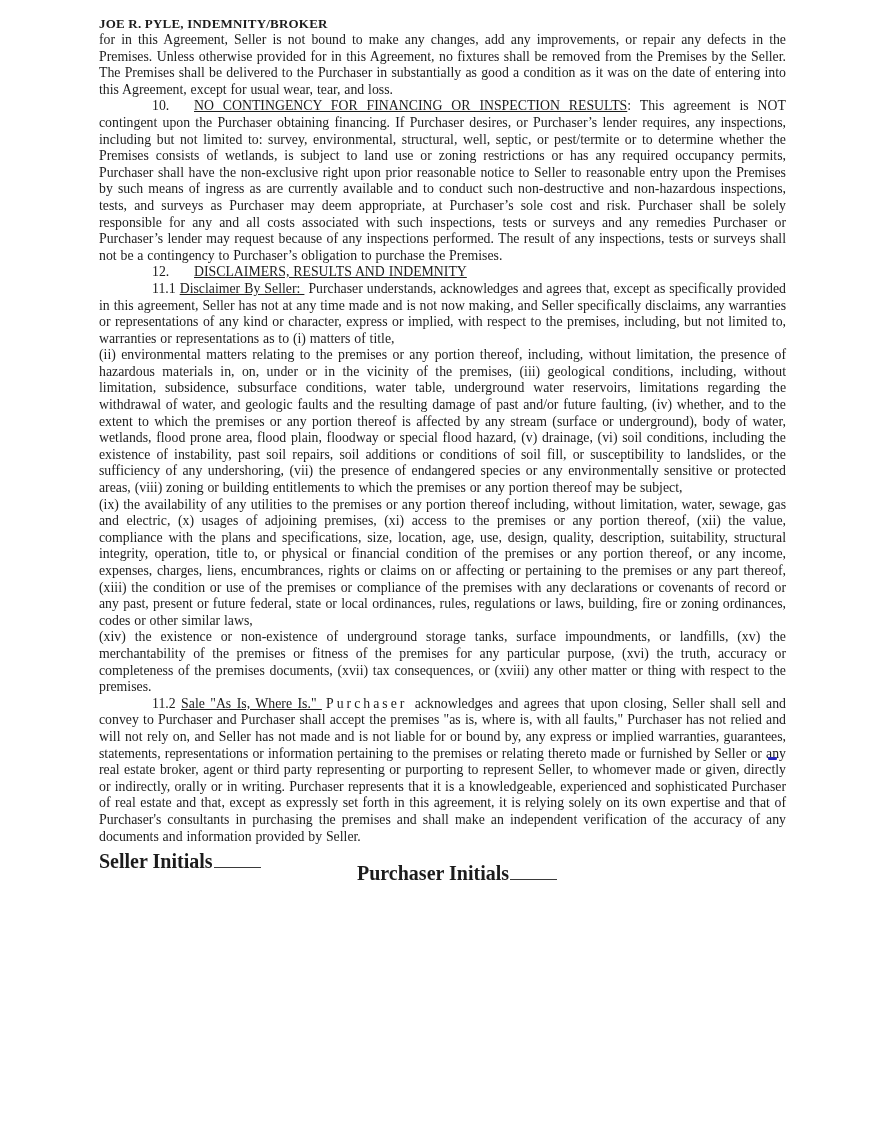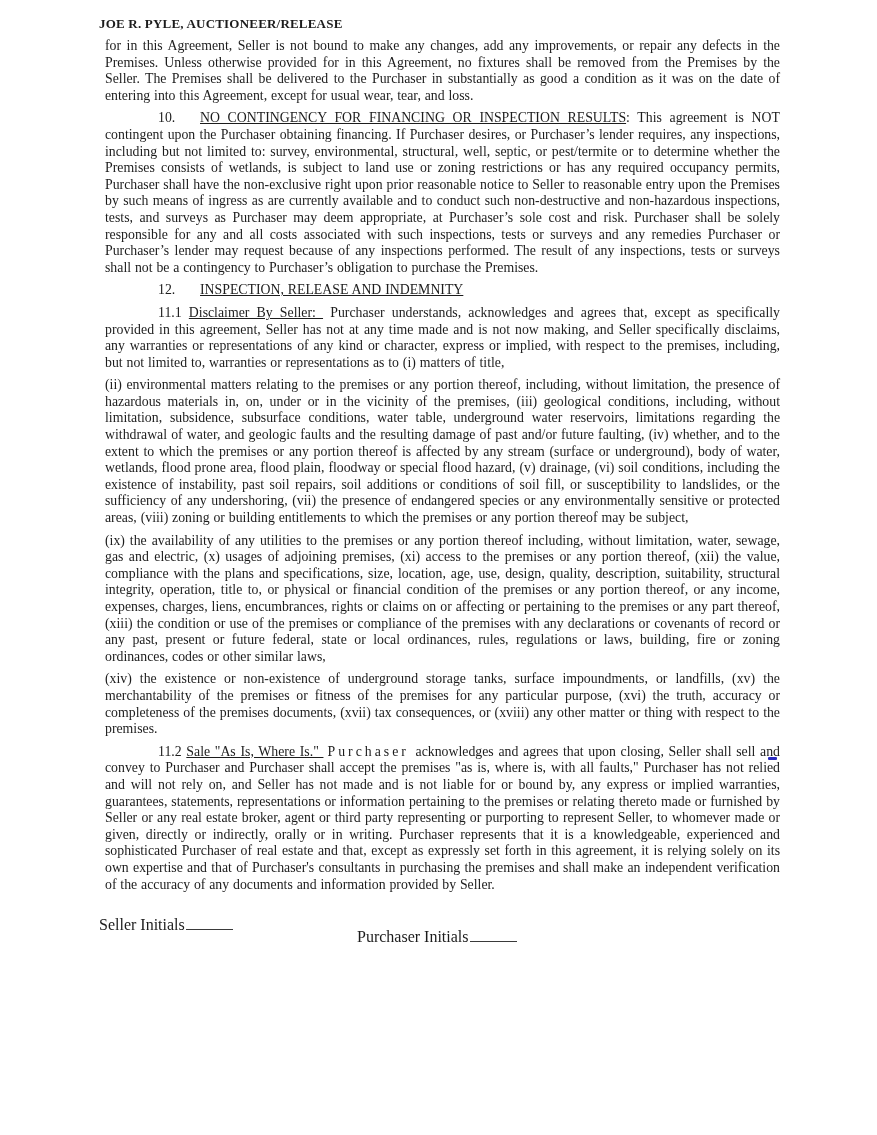--- a/index.html
+++ b/index.html
@@ -19,43 +19,43 @@
     width: 687px;
   }
   .doc-header {
     margin-top: 16px;
     font-size: 13px;
     font-weight: bold;
     letter-spacing: 0.2px;
     line-height: 16px;
   }
   p.body {
-    margin: 6px;
+    margin: 0;
     font-size: 13.8px;
     line-height: 16.6px;
     word-spacing: 0.4px;
   }
   .just { text-align: justify; }
   .p-continuation { margin-top: 77px; }
   .p-sec10 { margin-top: 5px; text-indent: 53px; }
   .p-h11 { margin-top: 17px; text-indent: 53px; }
   .p-sec11-1 { margin-top: 18px; text-indent: 53px; }
   .p-block-ii { margin-top: 0; margin-left: 8px; }
   .p-block-ix { margin-top: 6px; }
   .p-block-xiv { margin-top: 0; margin-left: 6px; }
   .p-sec11-2 { margin-top: 17px; text-indent: 53px; }
   .secnum { display: inline-block; min-width: 42px; text-indent: 0; }
   .u { text-decoration: underline; }
   .spread { letter-spacing: 3px; margin-left: 4px; margin-right: 2px; }
   .initials-line {
     position: relative;
-    margin-top: 22px;
+    margin-top: 5px;
     height: 22px;
-    font-size: 16px;
-    font-weight: normal;
+    font-size: 20px;
+    font-weight: bold;
   }
   .init-blank {
     display: inline-block;
     width: 47px;
     height: 14px;
     border-bottom: 1.4px solid #3a3a3a;
     margin-left: 1px;
   }
   .init-group-2 { position: absolute; left: 258px; top: 12px; }
   .blue-dash {
@@ -67,27 +67,27 @@
     background: #2a2abf;
     border-radius: 1px;
   }
 </style>
 </head>
 <body>
 
 <div class="page">
   <div class="content">
 
-    <div class="doc-header">JOE R. PYLE, AUCTIONEER/RELEASE</div>
+    <div class="doc-header">JOE R. PYLE, INDEMNITY/BROKER</div>
 
     <p class="body just p-continuation">for in this Agreement, Seller is not bound to make any changes, add any improvements, or repair any defects in the Premises. Unless otherwise provided for in this Agreement, no fixtures shall be removed from the Premises by the Seller.  The Premises shall be delivered to the Purchaser in substantially as good a condition as it was on the date of entering into this Agreement, except for usual wear, tear, and loss.</p>
 
     <p class="body just p-sec10"><span class="secnum">10.</span><span class="u">NO CONTINGENCY FOR FINANCING OR INSPECTION RESULTS</span><span>: This agreement is NOT contingent upon the Purchaser obtaining financing. If Purchaser desires, or Purchaser’s lender requires, any inspections, including but not limited to: survey, environmental, structural, well, septic, or pest/termite or to determine whether the Premises consists of wetlands, is subject to land use or zoning restrictions or has any required occupancy permits, Purchaser shall have the non-exclusive right upon prior reasonable notice to Seller to reasonable entry upon the Premises by such means of ingress as are currently available and to conduct such non-destructive and non-hazardous inspections, tests, and surveys as Purchaser may deem appropriate, at Purchaser’s sole cost and risk. Purchaser shall be solely responsible for any and all costs associated with such inspections, tests or surveys and any remedies Purchaser or Purchaser’s lender may request because of any inspections performed. The result of any inspections, tests or surveys shall not be a contingency to Purchaser’s obligation to purchase the Premises.</span></p>
 
-    <p class="body p-h11"><span class="secnum">12.</span><span class="u">INSPECTION, RELEASE AND INDEMNITY</span></p>
+    <p class="body p-h11"><span class="secnum">12.</span><span class="u">DISCLAIMERS, RESULTS AND INDEMNITY</span></p>
 
     <p class="body just p-sec11-1"><span>11.1 </span><span class="u">Disclaimer By Seller:&nbsp;</span><span> Purchaser understands, acknowledges and agrees that, except as specifically provided in this agreement, Seller has not at any time made and is not now making, and Seller specifically disclaims, any warranties or representations of any kind or character, express or implied, with respect to the premises, including, but not limited to, warranties or representations as to (i) matters of title,</span></p>
 
     <p class="body just p-block-ii">(ii) environmental matters relating to the premises or any portion thereof, including, without limitation, the presence of hazardous materials in, on, under or in the vicinity of the premises, (iii) geological conditions, including, without limitation, subsidence, subsurface conditions, water table, underground water reservoirs, limitations regarding the withdrawal of water, and geologic faults and the resulting damage of past and/or future faulting, (iv) whether, and to the extent to which the premises or any portion thereof is affected by any stream (surface or underground), body of water, wetlands, flood prone area, flood plain, floodway or special flood hazard, (v) drainage, (vi) soil conditions, including the existence of instability, past soil repairs, soil additions or conditions of soil fill, or susceptibility to landslides, or the sufficiency of any undershoring, (vii) the presence of endangered species or any environmentally sensitive or protected areas, (viii) zoning or building entitlements to which the premises or any portion thereof may be subject,</p>
 
     <p class="body just p-block-ix">(ix) the availability of any utilities to the premises or any portion thereof including, without limitation, water, sewage, gas and electric, (x) usages of adjoining premises,  (xi) access to the premises or any portion thereof, (xii) the value, compliance with the plans and specifications, size, location, age, use, design, quality, description, suitability, structural integrity, operation, title to, or physical or financial condition of the premises or any portion thereof, or any income, expenses, charges, liens, encumbrances, rights or claims on or affecting or pertaining to the premises or any part thereof, (xiii) the condition or use of the premises or compliance of the premises with any declarations or covenants of record or any past, present or future federal, state or local ordinances, rules, regulations or laws, building, fire or zoning ordinances, codes or other similar laws,</p>
 
     <p class="body just p-block-xiv">(xiv) the existence or non-existence of underground storage tanks, surface impoundments, or landfills, (xv) the merchantability of the premises or fitness of the premises for any particular purpose, (xvi) the truth, accuracy or completeness of the premises documents, (xvii) tax consequences, or (xviii) any other matter or thing with respect to the premises.</p>
 
     <p class="body just p-sec11-2"><span>11.2 </span><span class="u">Sale "As Is, Where Is."&nbsp;</span><span class="spread">Purchaser</span><span> acknowledges and agrees that upon closing, Seller shall sell and convey to Purchaser and Purchaser shall accept the premises "as is, where is, with all faults," Purchaser has not relied and will not rely on, and Seller has not made and is not liable for or bound by, any express or implied warranties, guarantees, statements, representations or information pertaining to the premises or relating thereto made or furnished by Seller or any real estate broker, agent or third party representing or purporting to represent Seller, to whomever made or given, directly or indirectly, orally or in writing. Purchaser represents that it is a knowledgeable, experienced and sophisticated Purchaser of real estate and that, except as expressly set forth in this agreement, it is relying solely on its own expertise and that of Purchaser's consultants in purchasing the premises and shall make an independent verification of the accuracy of any documents and information provided by Seller.</span></p>

